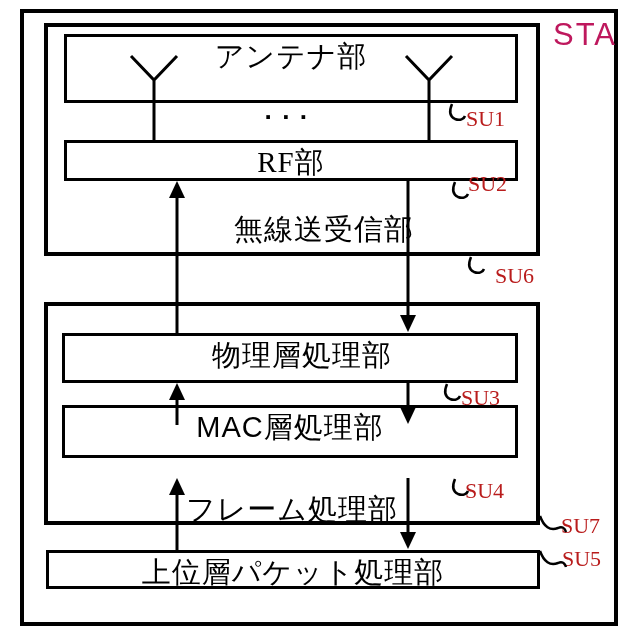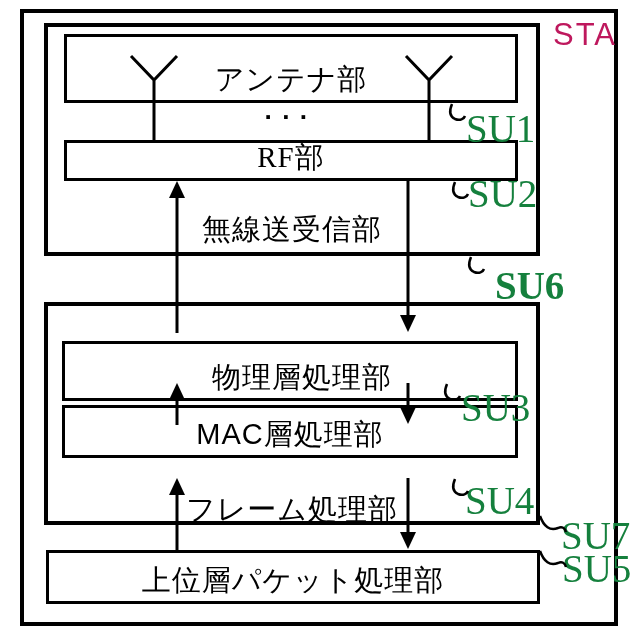--- a/index.html
+++ b/index.html
@@ -14,21 +14,21 @@
     height: 640px;
     background: #ffffff;
     overflow: hidden;
   }
   .box {
     position: absolute;
     box-sizing: border-box;
     border: 3px solid #000000;
     background: #ffffff;
     display: flex;
-    align-items: flex-end;
+    align-items: flex-start;
     justify-content: center;
   }
   .outer-frame {
     border-width: 4px;
     background: transparent;
   }
   .group-box {
     border-width: 4px;
     background: #ffffff;
   }
@@ -38,22 +38,22 @@
     font-size: 29px;
     font-weight: 500;
     letter-spacing: 1px;
     white-space: nowrap;
     text-align: center;
   }
   .box .jp-label { position: static; }
   .ref-label {
     position: absolute;
     font-family: "Liberation Serif", serif;
-    font-size: 39px;
-    color: #15803d;
+    font-size: 22px;
+    color: #b91c1c;
     white-space: nowrap;
   }
   .sta-label {
     position: absolute;
     font-family: "Liberation Sans", sans-serif;
     font-size: 31px;
     letter-spacing: 2px;
     color: #be185d;
   }
   .ellipsis-label {
@@ -89,41 +89,41 @@
   <div class="box" style="left:64px; top:34px; width:454px; height:69px;">
     <span class="jp-label">アンテナ部</span>
   </div>
 
   <div class="ellipsis-label">···</div>
 
   <div class="box" style="left:64px; top:140px; width:454px; height:41px;">
     <span class="jp-label rf-latin">RF部</span>
   </div>
 
-  <div class="jp-label" style="left:44px; top:210px; width:496px;">無線送受信部</div>
+  <div class="jp-label" style="left:44px; top:210px; width:496px;padding-left:32px;">無線送受信部</div>
 
-  <div class="box" style="left:62px; top:341px; width:456px; height:60px;padding-left:24px;">
+  <div class="box" style="left:62px; top:333px; width:456px; height:50px;padding-left:24px;">
     <span class="jp-label">物理層処理部</span>
   </div>
 
   <div class="box" style="left:62px; top:405px; width:456px; height:53px;">
     <span class="jp-label">MAC層処理部</span>
   </div>
 
   <div class="jp-label" style="left:44px; top:490px; width:496px;">フレーム処理部</div>
 
-  <div class="box" style="left:46px; top:550px; width:494px; height:54px;">
+  <div class="box" style="left:46px; top:550px; width:494px; height:39px;">
     <span class="jp-label">上位層パケット処理部</span>
   </div>
 
   <div class="sta-label" style="left:553px; top:17px;">STA</div>
 
   <div class="ref-label" style="left:466px; top:106px;">SU1</div>
   <div class="ref-label" style="left:468px; top:171px;">SU2</div>
-  <div class="ref-label" style="left:495px; top:263px;font-weight:bold;">SU6</div>
+  <div class="ref-label" style="left:495px; top:263px;">SU6</div>
   <div class="ref-label" style="left:461px; top:385px;">SU3</div>
   <div class="ref-label" style="left:465px; top:478px;">SU4</div>
   <div class="ref-label" style="left:561px; top:513px;">SU7</div>
   <div class="ref-label" style="left:562px; top:546px;">SU5</div>
 
   <svg class="overlay" width="640" height="640" viewBox="0 0 640 640">
     <g stroke="#000000" stroke-width="3" fill="none">
 
       <path d="M131,56 L154,80 L177,56 M154,78 L154,142"></path>
       <path d="M406,56 L429,80 L452,56 M429,78 L429,142"></path>

